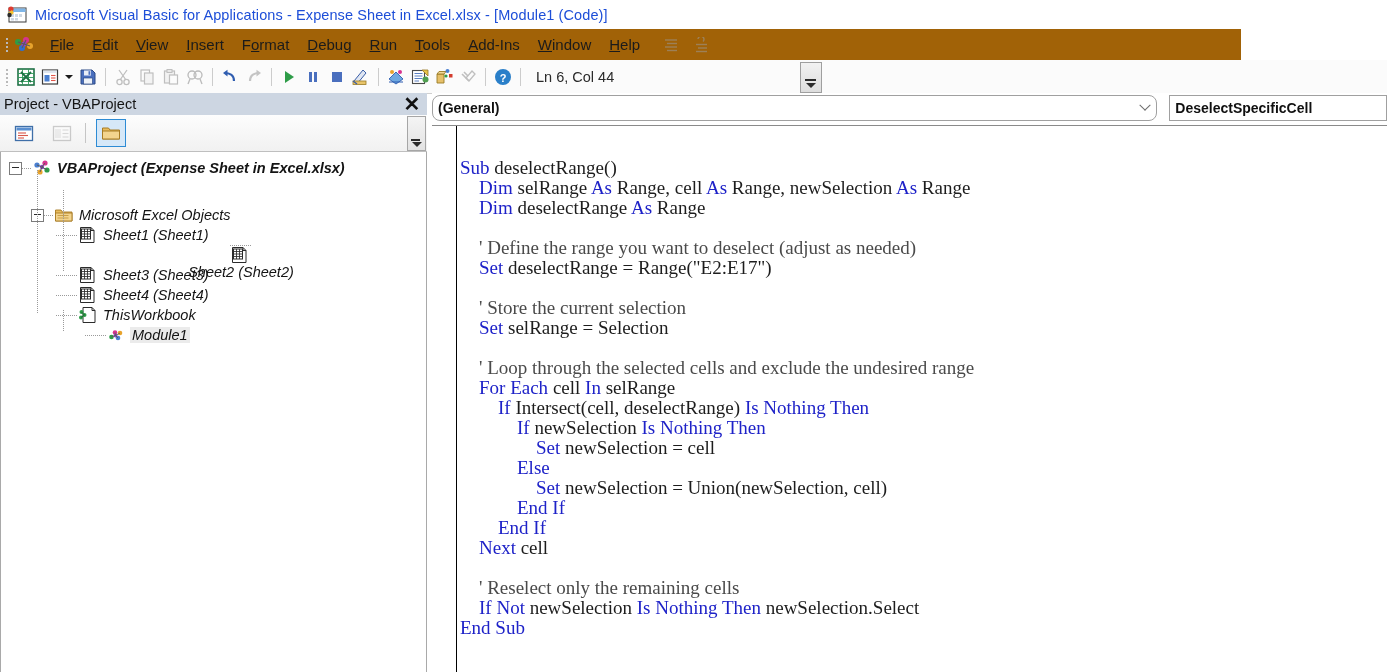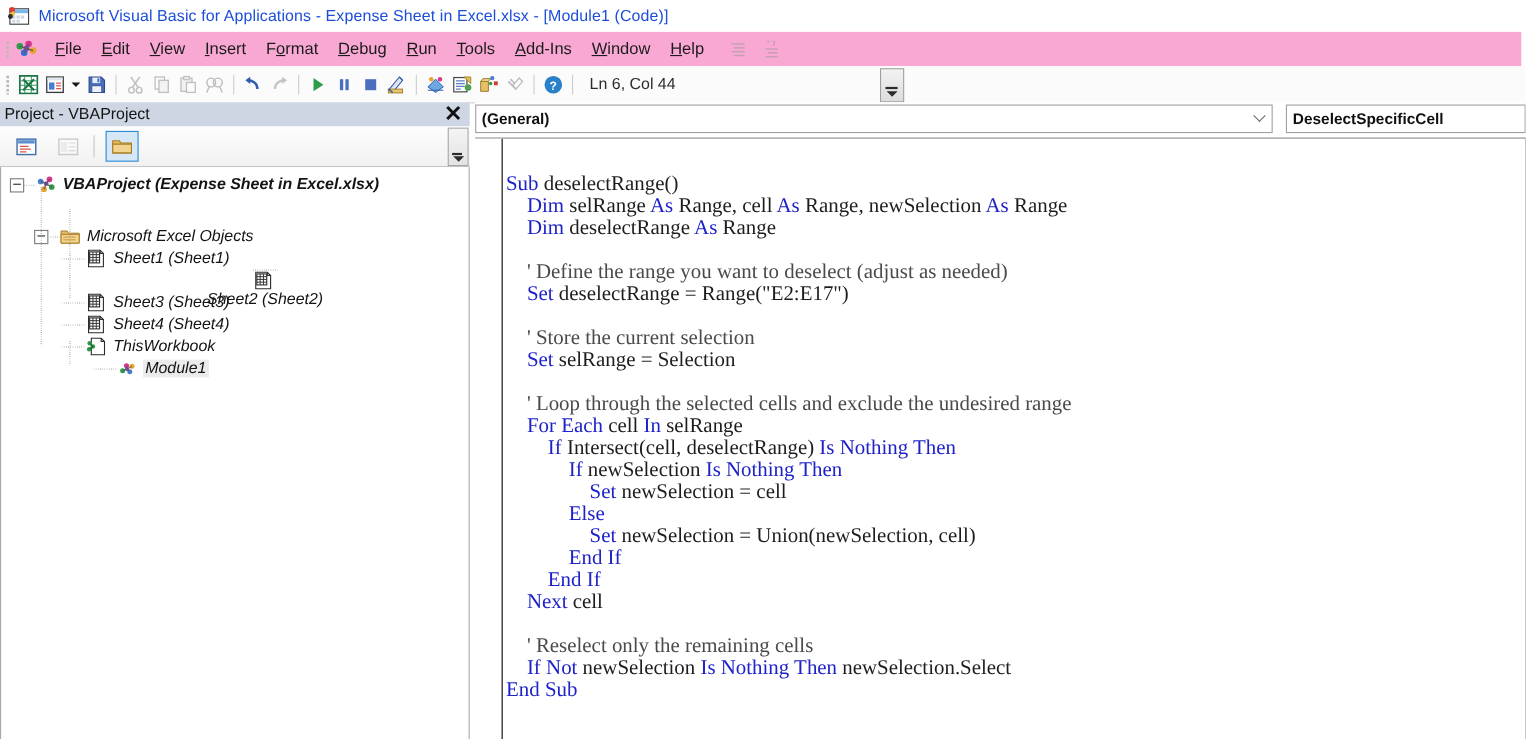--- a/index.html
+++ b/index.html
@@ -31,22 +31,22 @@
   .titlebar-text {
     font-size: 14.5px;
     color: #1d4ed8;
     letter-spacing: 0.1px;
     white-space: nowrap;
   }
 
   
   .menubar {
     position: absolute; left: 0; top: 29px;
-    width: 1383px; height: 31px;
-    background: #f9a8d4;
+    width: 1241px; height: 31px;
+    background: #a16207;
     border-bottom: 4px solid #a21caf;
     display: flex; align-items: center;
   }
   .menu-grip {
     width: 4px; height: 16px; margin-left: 5px; margin-right: 4px;
     background-image: radial-gradient(#b9b9b9 40%, transparent 41%);
     background-size: 4px 4px;
     flex: none;
   }
   .menu-appicon { width: 22px; height: 20px; margin-right: 6px; position: relative; flex:none;}
@@ -203,21 +203,21 @@
     background: #ffffff;
   }
   .combo {
     height: 24px;
     border: 1px solid #a0a0a0;
     background: #ffffff;
     display: flex; align-items: center; justify-content: space-between;
     font-size: 14px; font-weight: bold; color: #101010;
     padding-left: 5px;
   }
-  .combo-left { width: 733px; }
+  .combo-left { width: 733px; border-radius: 8px; }
   .combo-right { width: 215px; margin-left: 12px; }
   .chev {
     width: 22px; height: 22px;
     display: flex; align-items: center; justify-content: center;
   }
   .chev i {
     display:block; width: 7px; height: 7px;
     border-right: 1.6px solid #6d6d6d; border-bottom: 1.6px solid #6d6d6d;
     transform: rotate(45deg) translate(-2px,-2px);
   }

